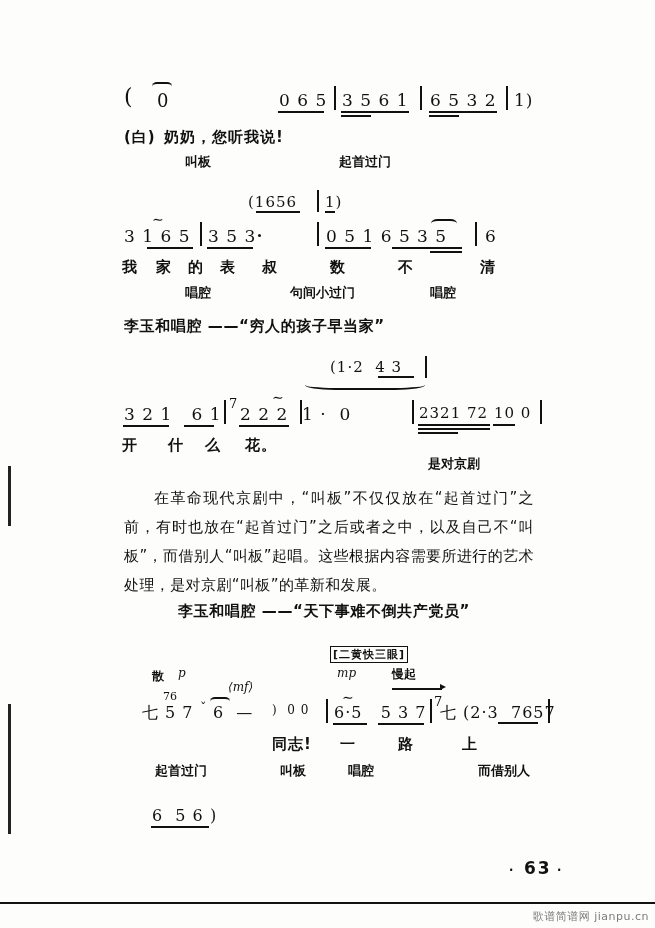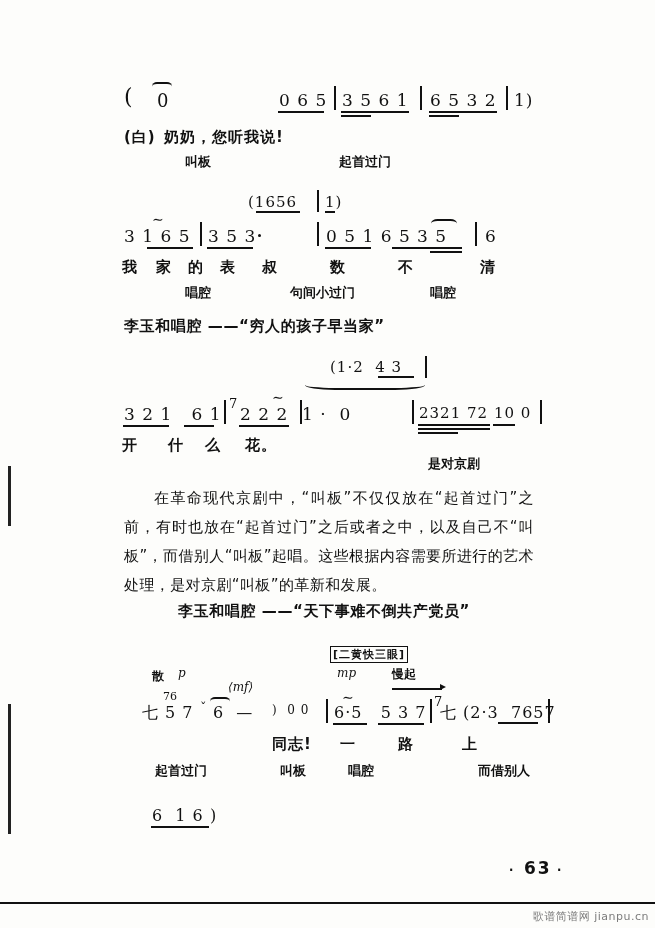--- a/index.html
+++ b/index.html
@@ -311,21 +311,21 @@
   <div class="lyric abs" style="left:272px;top:735px;">同志!</div>
   <div class="lyric abs" style="left:340px;top:735px;">一</div>
   <div class="lyric abs" style="left:398px;top:735px;">路</div>
   <div class="lyric abs" style="left:462px;top:735px;">上</div>
 
   <div class="label abs" style="left:155px;top:762px;">起首过门</div>
   <div class="label abs" style="left:280px;top:762px;">叫板</div>
   <div class="label abs" style="left:348px;top:762px;">唱腔</div>
   <div class="label abs" style="left:478px;top:762px;">而借别人</div>
 
-  <div class="num abs" style="left:152px;top:806px;font-size:16px;">6  1 6 )</div>
+  <div class="num abs" style="left:152px;top:806px;font-size:16px;">6  5 6 )</div>
   <div class="beam" style="left:151px;top:826px;width:58px;"></div>
 
   <div class="abs" style="left:508px;top:858px;font-size:20px;">·</div>
   <div class="page-number" style="left:524px;top:858px;">63</div>
   <div class="abs" style="left:556px;top:858px;font-size:20px;">·</div>
 
   <div class="bottom-rule" style="top:902px;"></div>
   <div class="watermark">歌谱简谱网 jianpu.cn</div>
 </div>
 

